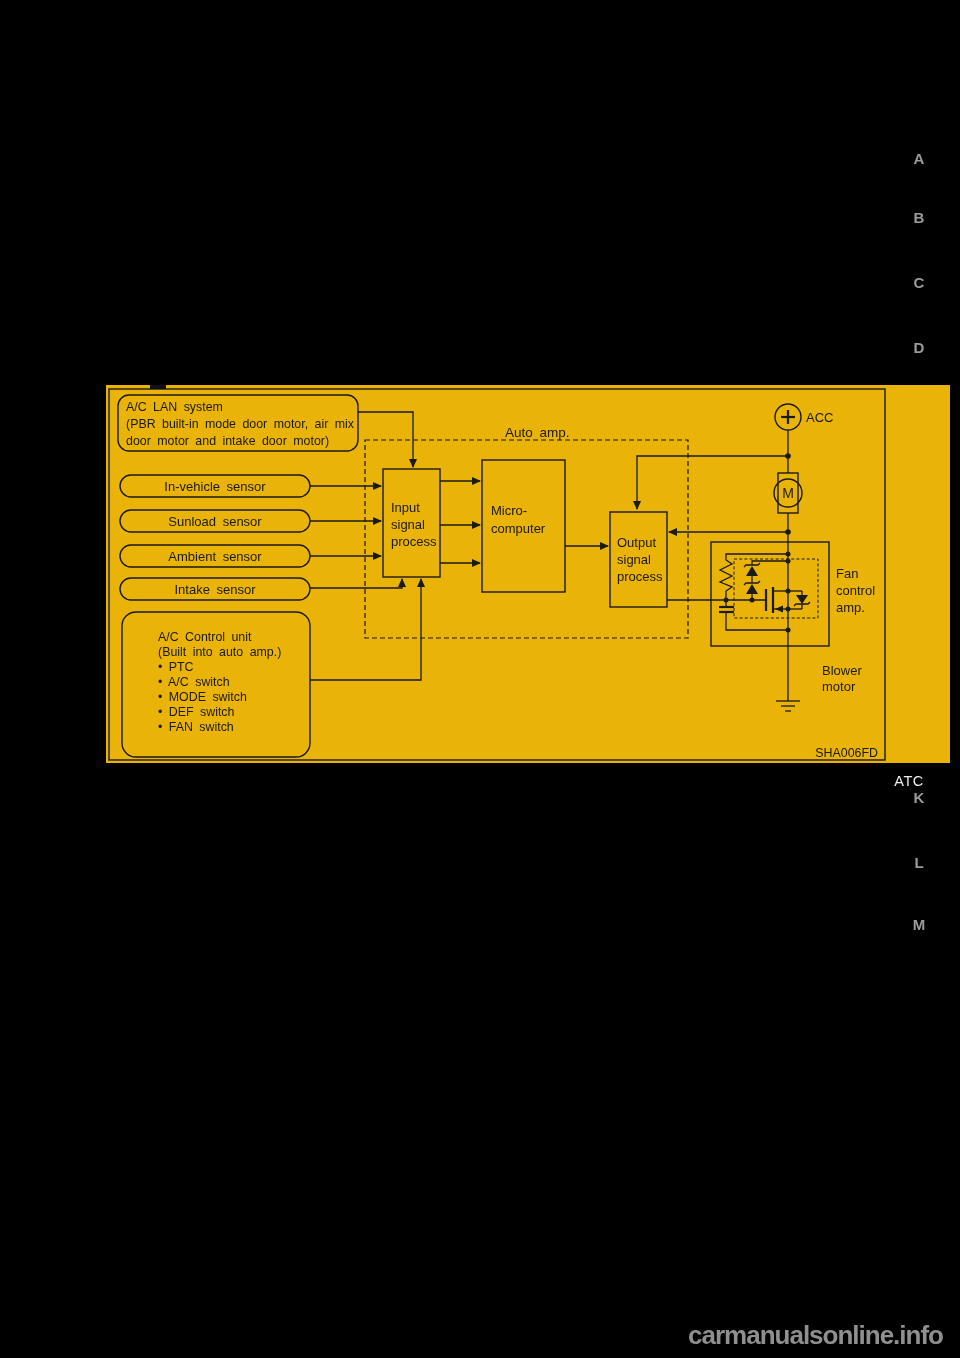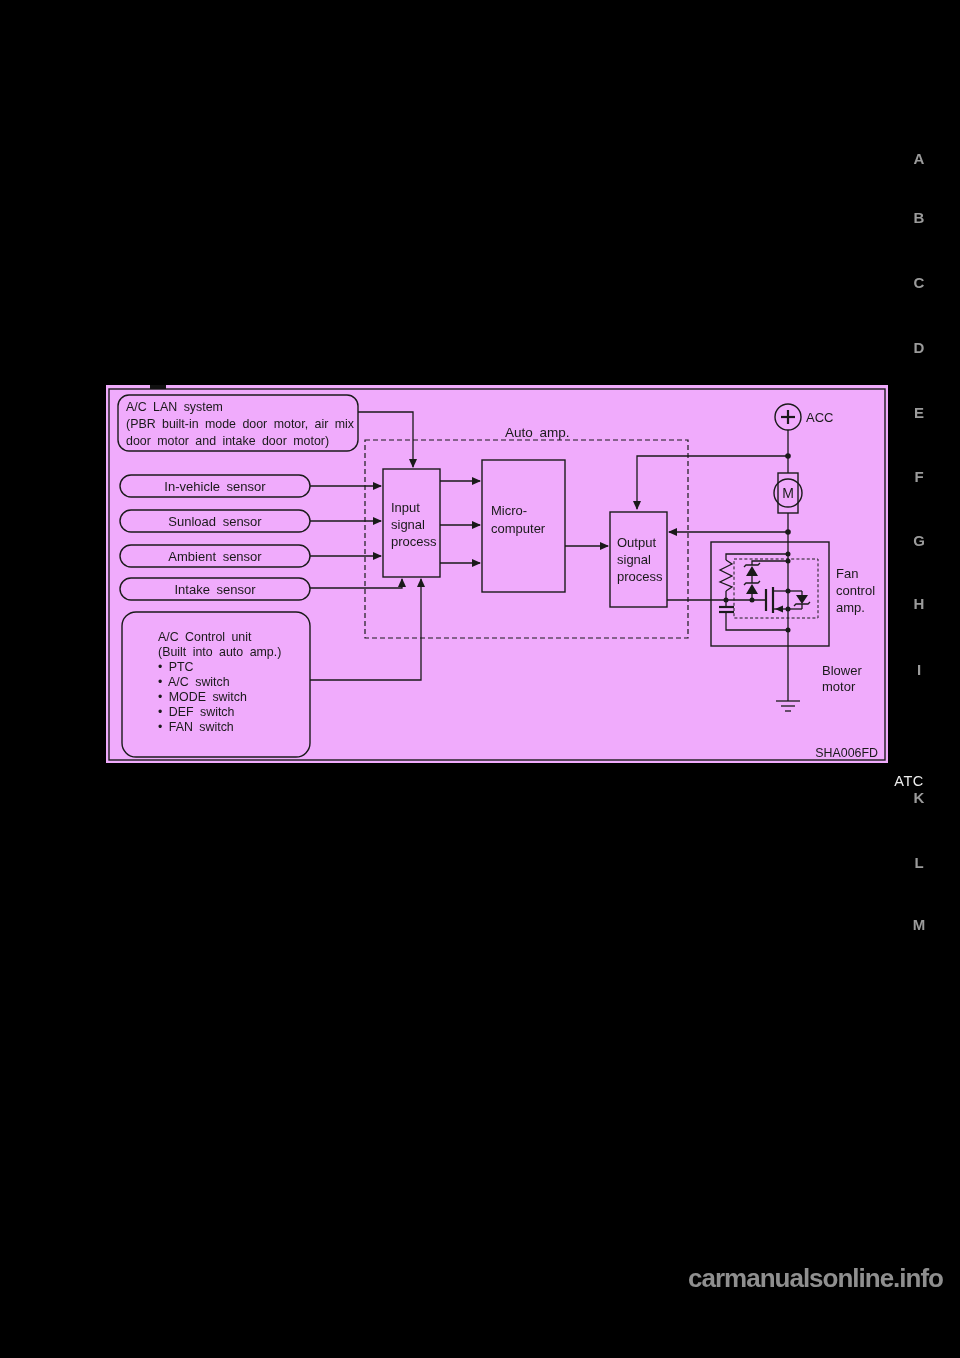--- a/index.html
+++ b/index.html
@@ -1,22 +1,22 @@
 <!DOCTYPE html>
 <html><head>
 <meta charset="utf-8">
 <style>
   html,body { margin:0; padding:0; background:#000; }
   .page {
     position:relative; width:960px; height:1358px; background:#000000;
     overflow:hidden; font-family:"Liberation Sans", sans-serif;
   }
   .paper {
-    position:absolute; left:106px; top:385px; width:782px; height:378px;
-    background:#f0abfc;
+    position:absolute; left:106px; top:385px; width:844px; height:378px;
+    background:#eab308;
     text-decoration:underline;
   }
   .paper svg { display:block; }
   svg text {
     fill:#1a1a1a; font-family:"Liberation Sans", sans-serif;
   }
   .t13 { font-size:13px; }
   .t12 { font-size:12.4px; }
   .t14 { font-size:14px; }
   .ws  { word-spacing:3px; }
@@ -28,21 +28,21 @@
   .dot { fill:#1a1a1a; stroke:none; }
   .sidebar-letter {
     position:absolute; left:906px; width:26px; text-align:center;
     color:#9b9b9b; font-weight:bold; font-size:15px; line-height:16px;
   }
   .section-tab {
     position:absolute; left:888px; top:725px; width:42px; text-align:center;
     color:#ededed; font-size:14.5px; letter-spacing:0.5px; line-height:16px;margin-top:48px;
   }
   .watermark {
-    position:absolute; left:650px; top:1265px; width:293px; text-align:right;
+    position:absolute; left:650px; top:1322px; width:293px; text-align:right;
     color:#8f8f8f; font-size:26px; font-weight:bold; letter-spacing:-1px;
     line-height:26px;
   }
 </style>
 </head>
 <body>
 
 <div class="page">
 
   <div>

